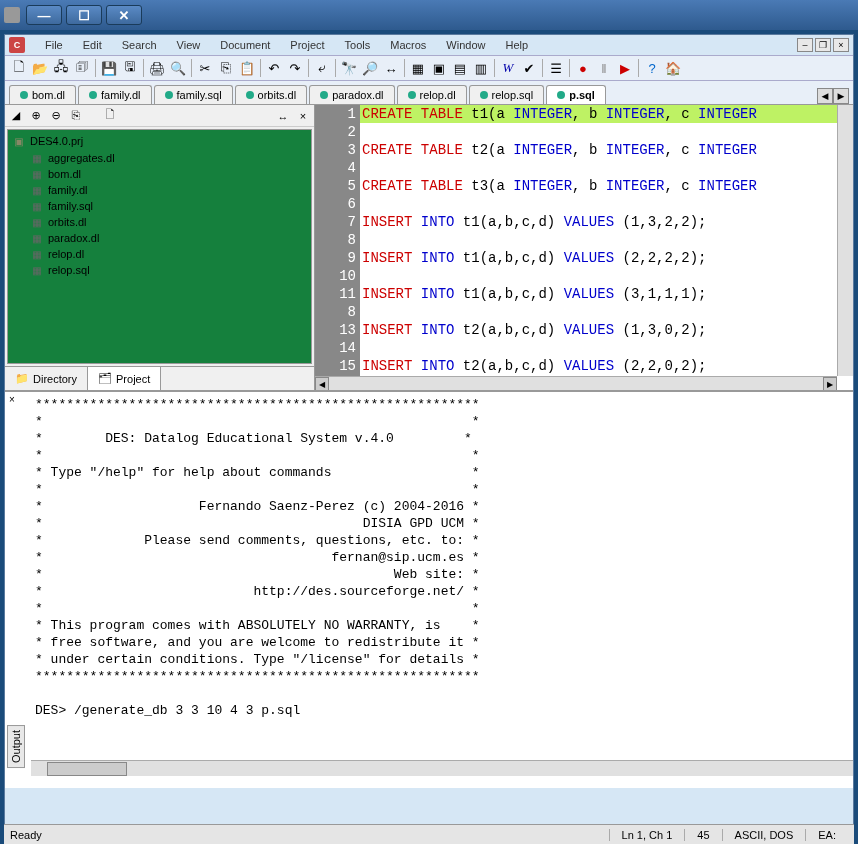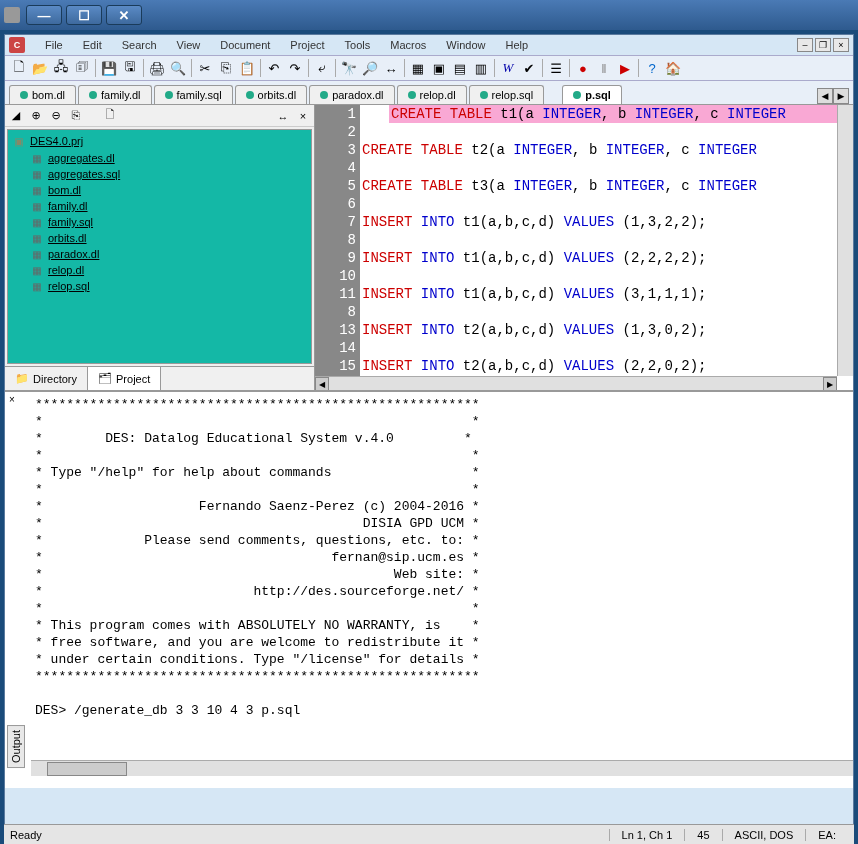--- a/index.html
+++ b/index.html
@@ -21,48 +21,48 @@
 
 .menubar { display: flex; padding: 2px 4px; }
 .menubar .menu-item { padding: 11px 10px; cursor: pointer; color: #333; }
 
 .toolbar { display: flex; padding: 2px 4px; align-items: center; background: #e8eff8; border-top: 1px solid #aac; border-bottom: 1px solid #aac; height: 26px; gap: 1px; flex-wrap: nowrap; overflow: hidden; }
 .toolbar .tb-btn { width: 20px; height: 20px; display: flex; align-items: center; justify-content: center; cursor: pointer; font-size: 13px; }
 .toolbar .sep { width: 1px; height: 18px; background: #aaa; margin: 0 2px; }
 
 .tabbar { display: flex; background: #e8eff8; border-bottom: 1px solid #999; height: 24px; align-items: flex-end; padding: 0 4px; }
 .tabbar .tab { padding: 3px 10px; border: 1px solid #999; border-bottom: none; background: #f0f0f0; margin-right: 2px; cursor: pointer; display: flex; align-items: center; gap: 4px; border-radius: 3px 3px 0 0; font-size: 11px; }
-.tabbar .tab.active { background: white; font-weight: bold; margin-left: 16px; }
+.tabbar .tab.active { background: white; font-weight: bold; }
 .tabbar .tab-dot { width: 8px; height: 8px; background: #2a8; border-radius: 50%; }
 .tabbar .scroll-btns { margin-left: auto; display: flex; }
 .tabbar .scroll-btn { width: 16px; height: 16px; border: 1px solid #888; background: #ddd; cursor: pointer; display:flex; align-items:center; justify-content:center; font-size:9px; }
 
 .main-area { display: flex; height: 285px; }
 
 .sidebar { width: 310px; background: #f0f0f0; border-right: 1px solid #999; display: flex; flex-direction: column; }
 .sidebar-toolbar { height: 22px; display: flex; align-items: center; padding: 2px; gap: 2px; border-bottom: 1px solid #ccc; }
 .sidebar-toolbar .sb-btn { width: 18px; height: 18px; cursor: pointer; display:flex; align-items:center; justify-content:center; font-size:11px; }
 .sidebar-toolbar .sb-close { margin-left: auto; }
-.tree { flex: 1; background: #14b8a6; border: 1px solid #999; margin: 2px; padding: 2px; overflow: auto; text-decoration: underline; }
+.tree { flex: 1; background: #15803d; border: 1px solid #999; margin: 2px; padding: 2px; overflow: auto; }
 .tree-root { padding: 2px; display: flex; align-items: center; gap: 4px; cursor: pointer; }
 .tree-item { padding: 1px 2px 1px 20px; display: flex; align-items: center; gap: 4px; cursor: pointer; }
 .tree-icon { width: 14px; height: 14px; display: inline-flex; align-items: center; justify-content: center; font-size: 10px; }
 .file-icon::before { content: "▦"; color: #666; }
 .folder-icon::before { content: "▣"; color: #886; }
 
 .sidebar-tabs { display: flex; border-top: 1px solid #999; height: 24px; }
 .sidebar-tab { padding: 3px 10px; border-right: 1px solid #999; cursor: pointer; display: flex; align-items: center; gap: 4px; }
 .sidebar-tab.active { background: white; }
 .sb-tab-icon { width: 14px; height: 14px; }
 
 .editor { flex: 1; display: flex; background: white; position: relative; overflow: hidden; }
 .gutter { width: 45px; background: #888; color: white; text-align: right; padding: 0 4px 0 0; font-family: 'Courier New', monospace; font-size: 14px; line-height: 18px; }
 .code { flex: 1; font-family: 'Courier New', monospace; font-size: 14px; line-height: 18px; white-space: pre; overflow: hidden; }
 .code-line { height: 18px; padding-left: 2px; }
-.code-line.highlight { background: #f9a8d4; margin-left: 29px; }
+.code-line.highlight { background: #bef264; }
 .kw-red { color: #c00; }
 .kw-blue { color: #00c; }
 .editor-scroll { position: absolute; right: 0; top: 0; bottom: 14px; width: 16px; background: #e0e0e0; border-left: 1px solid #aaa; }
 .editor-hscroll { position: absolute; left: 0; right: 16px; bottom: 0; height: 14px; background: #e0e0e0; border-top: 1px solid #aaa; display:flex; }
 .hscroll-btn { width:14px; height:14px; background:#ccc; border:1px solid #888; display:flex; align-items:center; justify-content:center; font-size:8px; cursor:pointer; }
 .hscroll-track { flex:1; }
 
 .output-panel { border-top: 2px solid #999; background: white; position: relative; height: 398px; }
 .output-close { position: absolute; left: 4px; top: 2px; width: 14px; height: 14px; cursor: pointer; font-size: 10px; }
 .output-content { font-family: 'Courier New', monospace; font-size: 13px; line-height: 17px; padding: 4px 4px 4px 30px; white-space: pre; overflow: auto; height: 368px; }
@@ -205,24 +205,20 @@
       </div>
       <div class="tree">
         <div class="tree-root">
           <span class="tree-icon folder-icon"></span>
           <span>DES4.0.prj</span>
         </div>
         <div id="tree-items">
             <div class="tree-item">
               <span class="tree-icon file-icon"></span>
               <span>aggregates.dl</span>
-            </div>
-            <div class="tree-item">
-              <span class="tree-icon file-icon"></span>
-              <span>aggregates.sql</span>
             </div>
             <div class="tree-item">
               <span class="tree-icon file-icon"></span>
               <span>bom.dl</span>
             </div>
             <div class="tree-item">
               <span class="tree-icon file-icon"></span>
               <span>family.dl</span>
             </div>
             <div class="tree-item">

